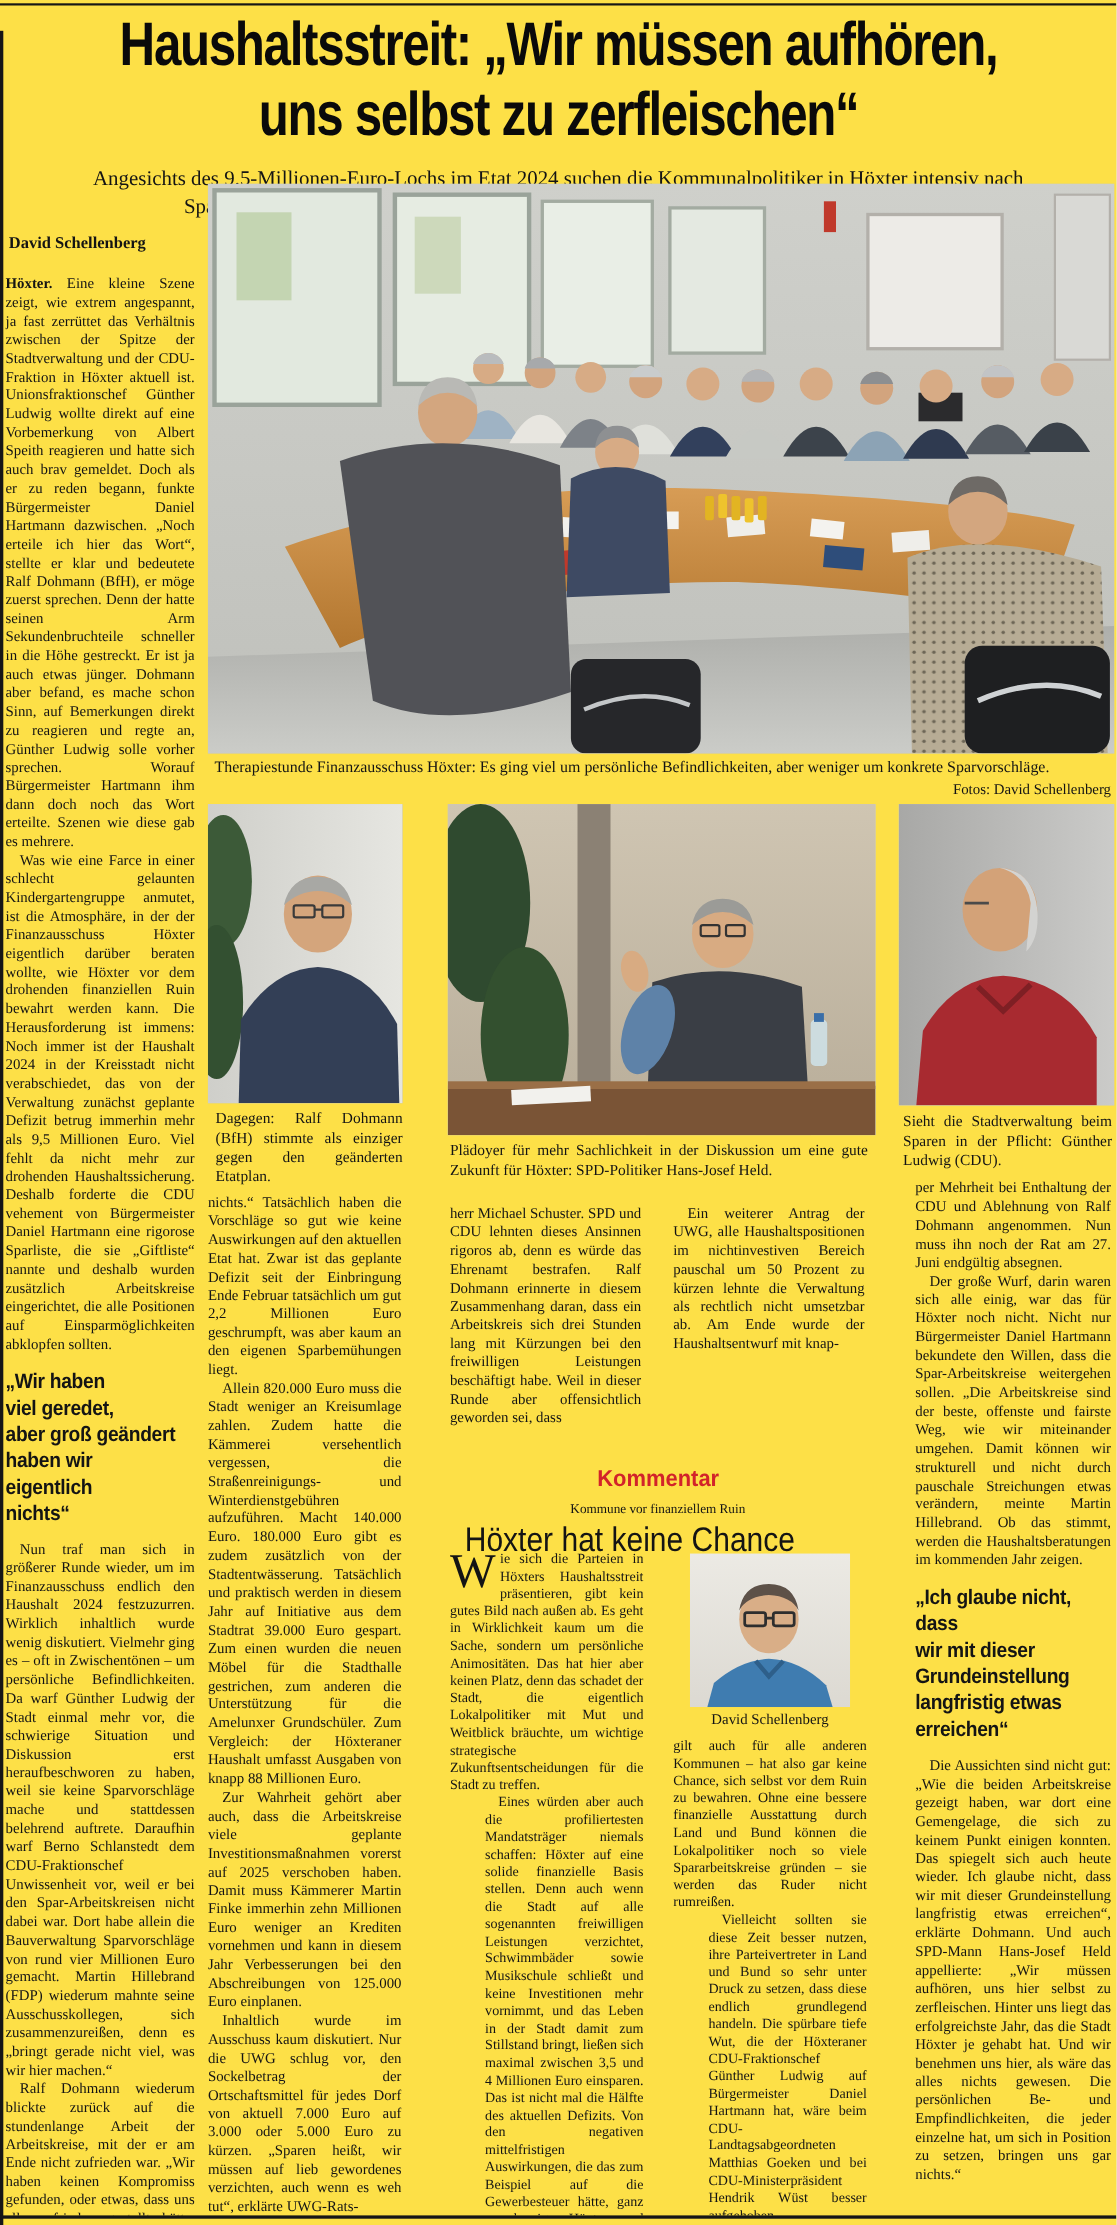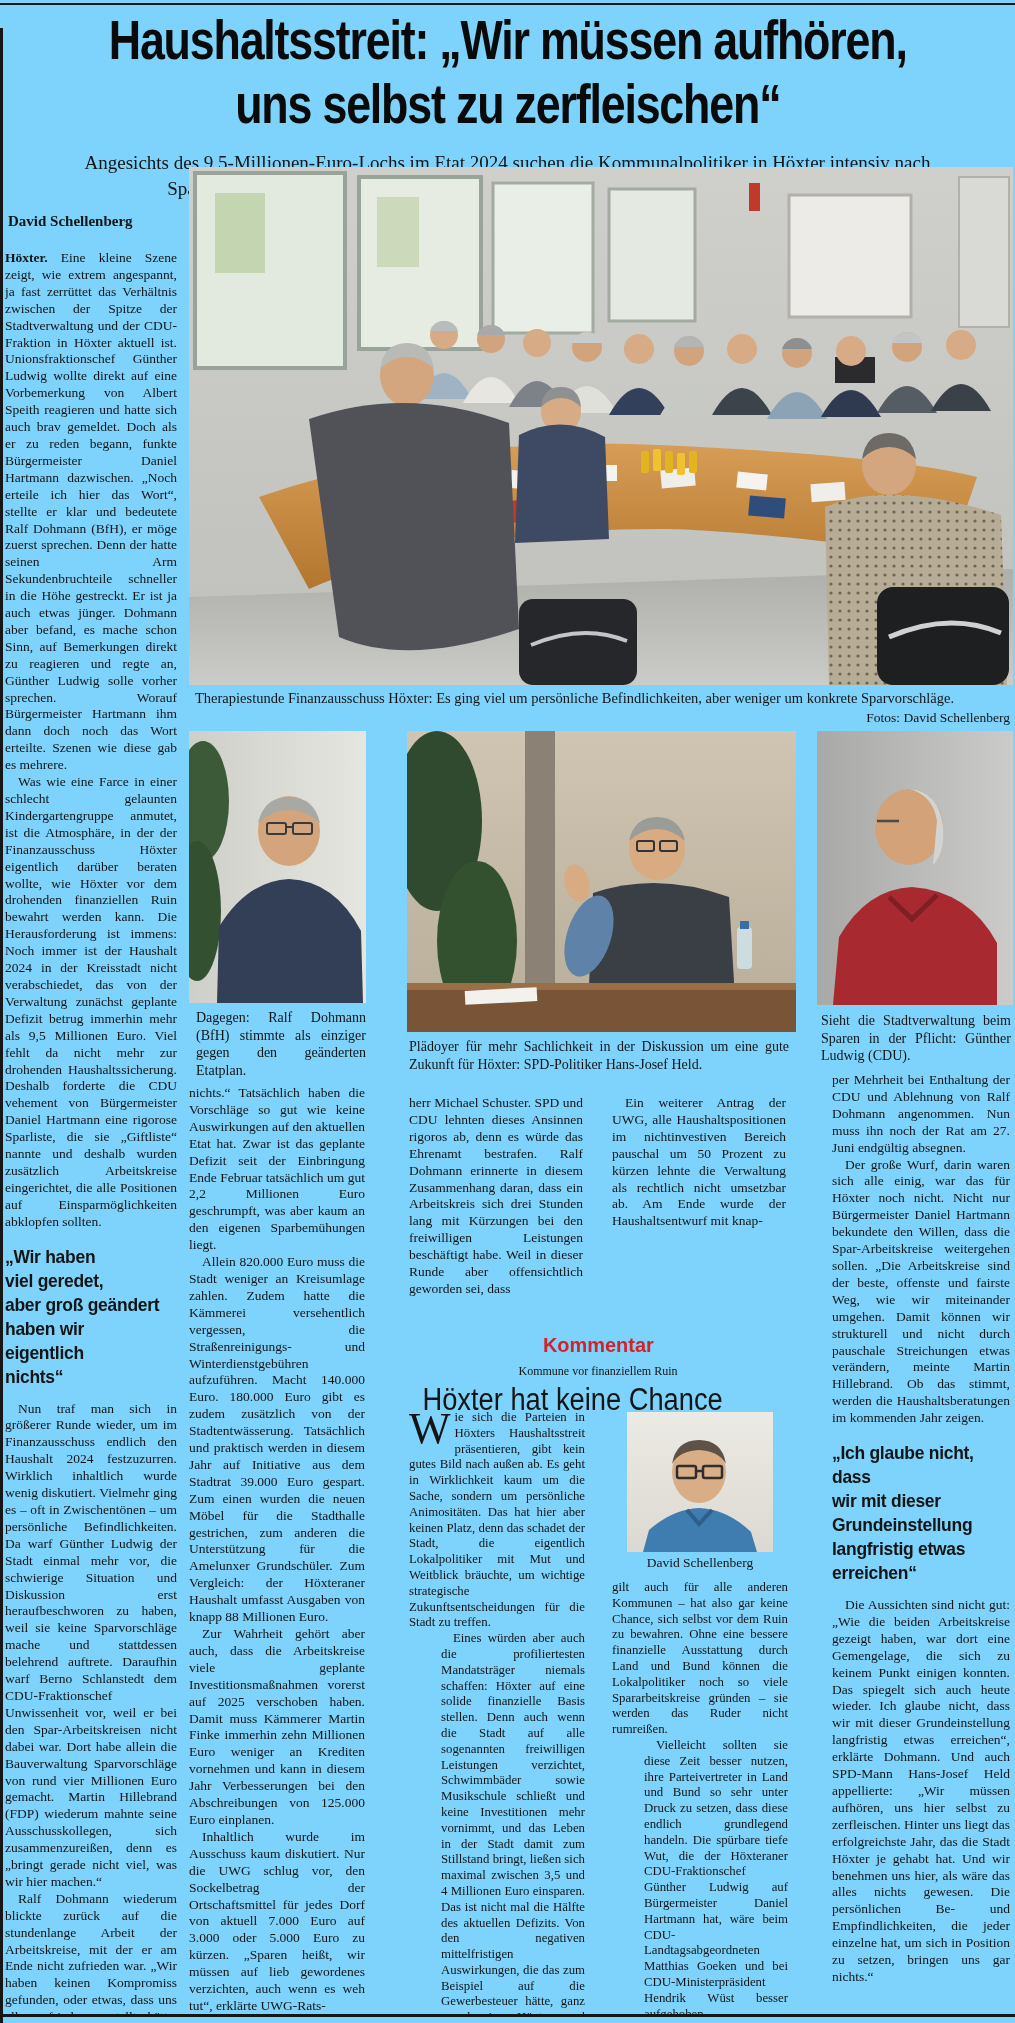--- a/index.html
+++ b/index.html
@@ -1,16 +1,16 @@
 <!DOCTYPE html>
 <html lang="de"><head>
 <meta charset="utf-8">
 <style>
   html,body{margin:0;padding:0;background:#e9e9e9;}
-  .page{position:relative;width:1015px;height:2023px;background:#7dd3fc;margin:0 auto;
+  .page{position:relative;width:1015px;height:2023px;background:#fde047;margin:0 auto;
         overflow:hidden;color:#141414;}
   .edge-top{position:absolute;top:3px;left:0;width:100%;height:2px;background:#161616;}
   .edge-left{position:absolute;left:0;top:28px;bottom:0;width:3px;background:#161616;}
   .edge-bottom{position:absolute;left:0;top:2014px;width:100%;height:3px;background:#161616;}
 
   
   .headline{position:absolute;top:8px;left:0;width:100%;text-align:center;
             font-family:"Liberation Sans",sans-serif;font-weight:700;color:#0a0a0a;}
   .headline .hl{display:inline-block;font-size:56px;line-height:64px;letter-spacing:-1.5px;
                 transform:scaleX(.8);transform-origin:center;white-space:nowrap;}

